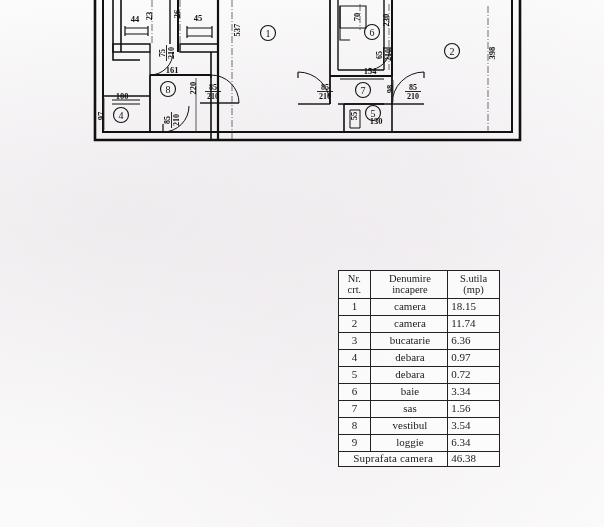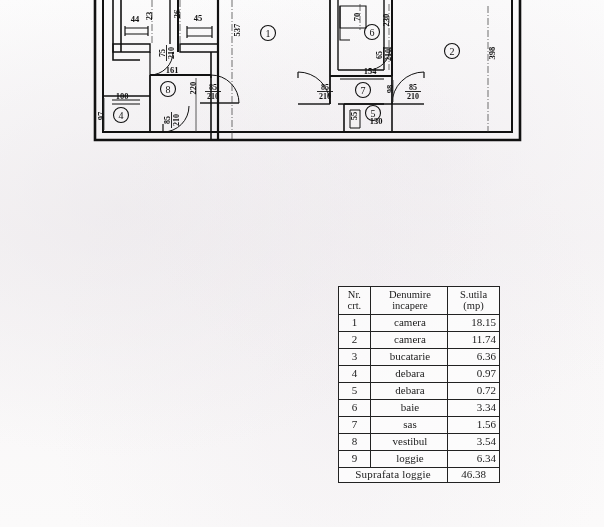--- a/index.html
+++ b/index.html
@@ -30,21 +30,21 @@
   #plan-layer, #table-layer {
     position: absolute;
     inset: 0;
   }
   svg { display: block; }
 
   
   #schedule {
     position: absolute;
     left: 338px;
-    top: 286px;
+    top: 270px;
     width: 162px;
     border-collapse: collapse;
     font-family: "Liberation Serif", serif;
     font-size: 11px;
     color: #1a1a1a;
     background: transparent;
   }
   #schedule td, #schedule th {
     border: 1px solid #222;
     padding: 1px 3px;
@@ -53,27 +53,27 @@
     background: rgba(253,253,253,0.75);
   }
   #schedule th {
     font-size: 10.5px;
     text-align: center;
     vertical-align: top;
     padding: 2px 3px 3px;
   }
   .col-nr   { width: 28px; text-align: center; }
   .col-name { width: 76px; text-align: center; padding-left: 5px !important; }
-  .col-area { width: 50px; text-align: right; }
+  .col-area { width: 50px; text-align: left; }
   .hdr-sub { display: block; }
   .total-label {
     text-align: center;
     letter-spacing: 0.2px;
   }
-  .total-val { text-align: center; }
+  .total-val { text-align: left; }
   tbody tr td { height: 14px; }
 </style>
 </head>
 <body>
 
 <div id="page">
 
   <div id="paper-texture"></div>
 
   <div id="plan-layer">
@@ -321,20 +321,20 @@
             <td class="col-area">3.54</td>
           </tr>
           <tr>
             <td class="col-nr">9</td>
             <td class="col-name">loggie</td>
             <td class="col-area">6.34</td>
           </tr>
         </tbody>
       <tfoot id="schedule-foot">
           <tr>
-            <td colspan="2" class="total-label">Suprafata loggie</td>
+            <td colspan="2" class="total-label">Suprafata camera</td>
             <td class="col-area total-val">46.38</td>
           </tr>
         </tfoot>
     </table>
   </div>
 
 </div>
 
 </body></html>

